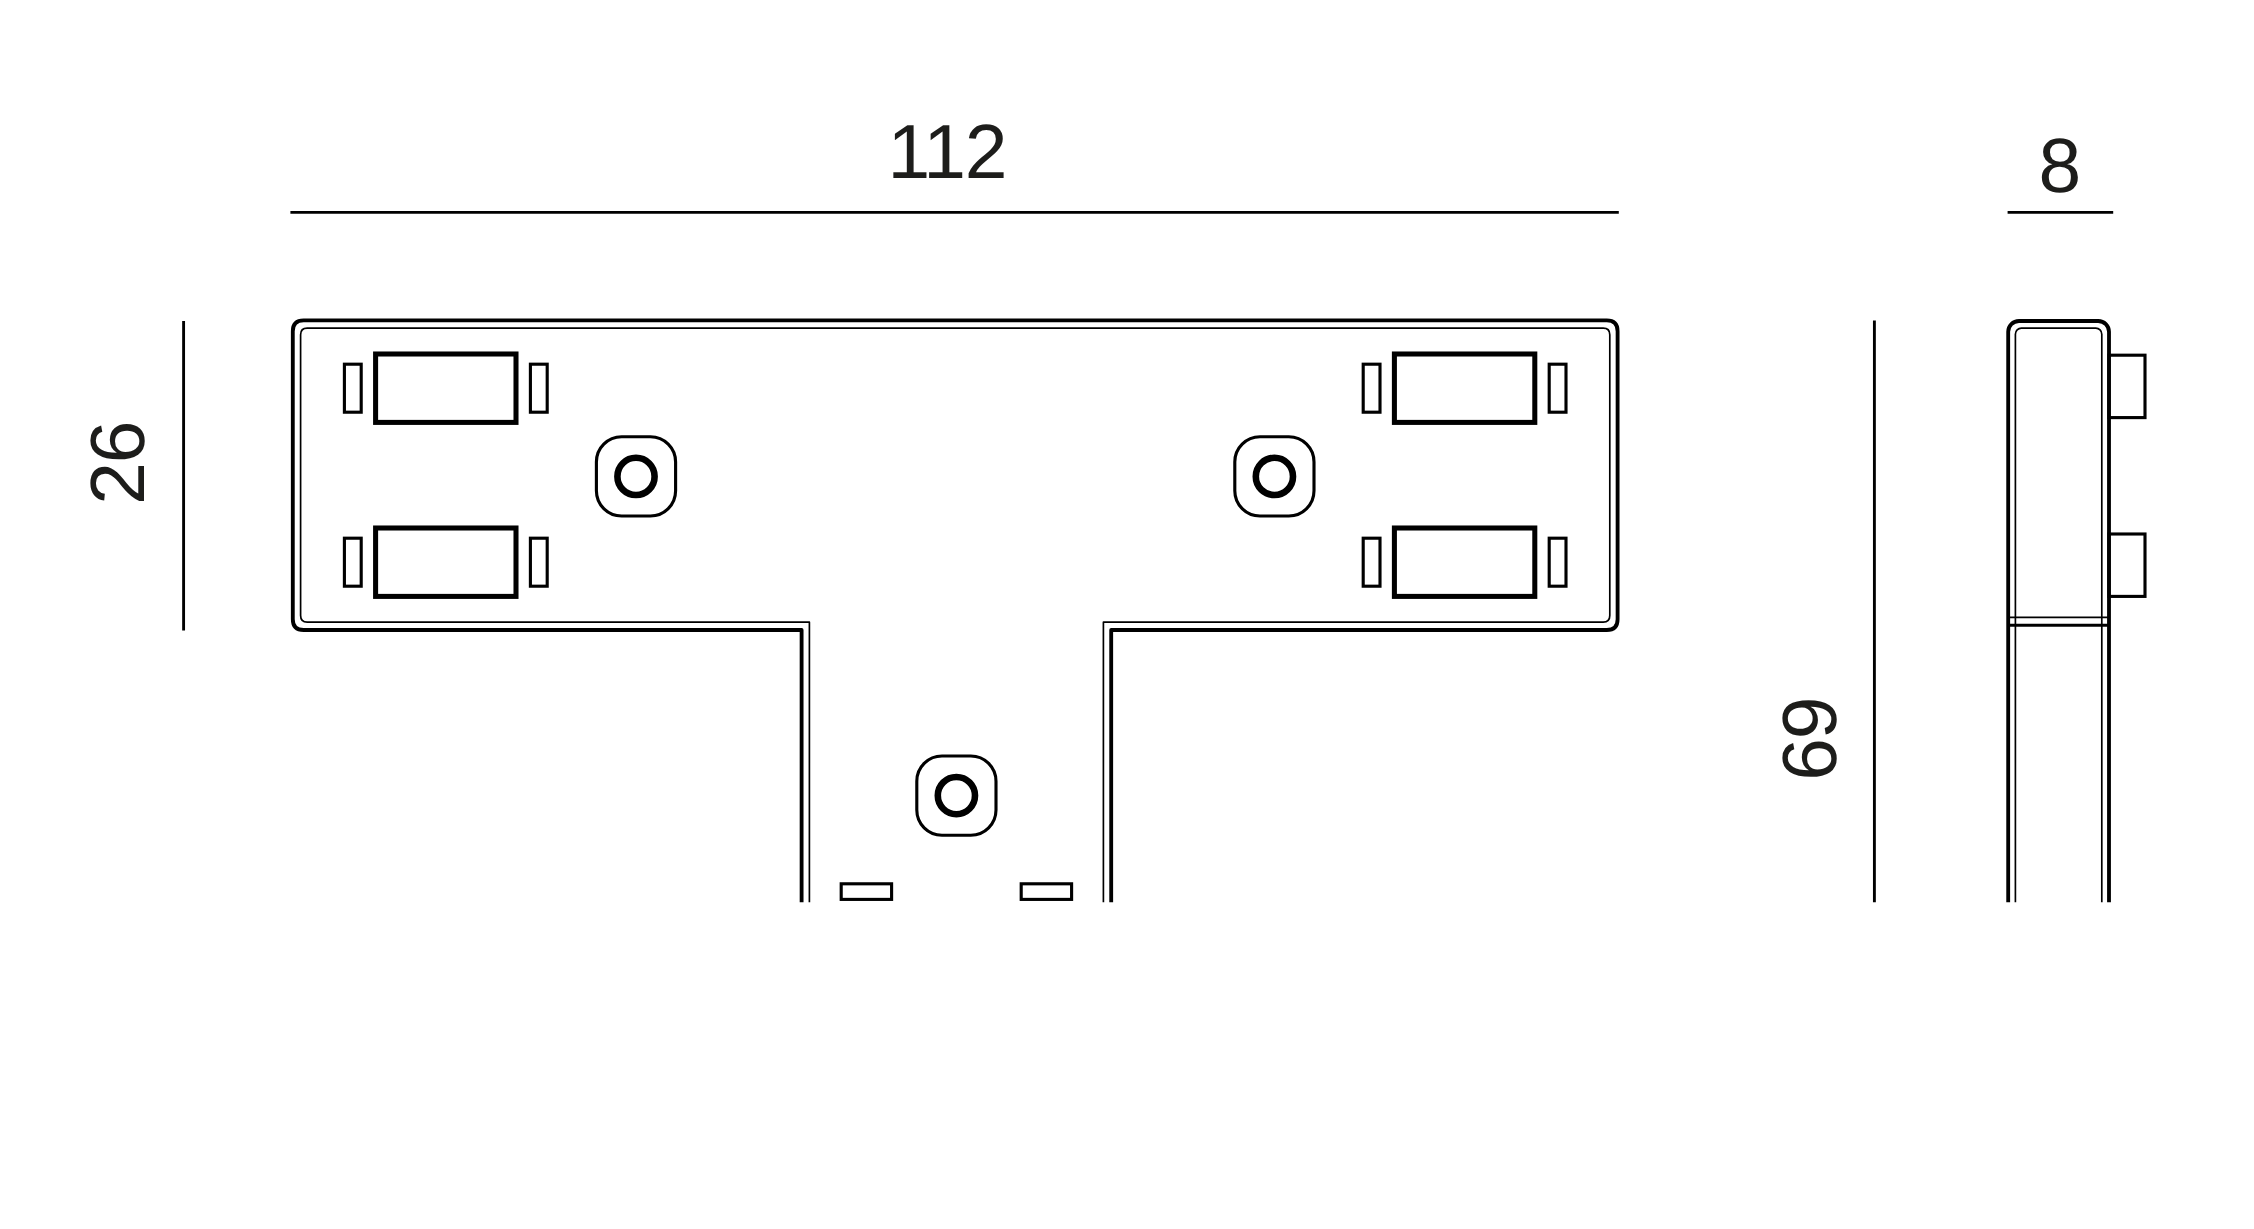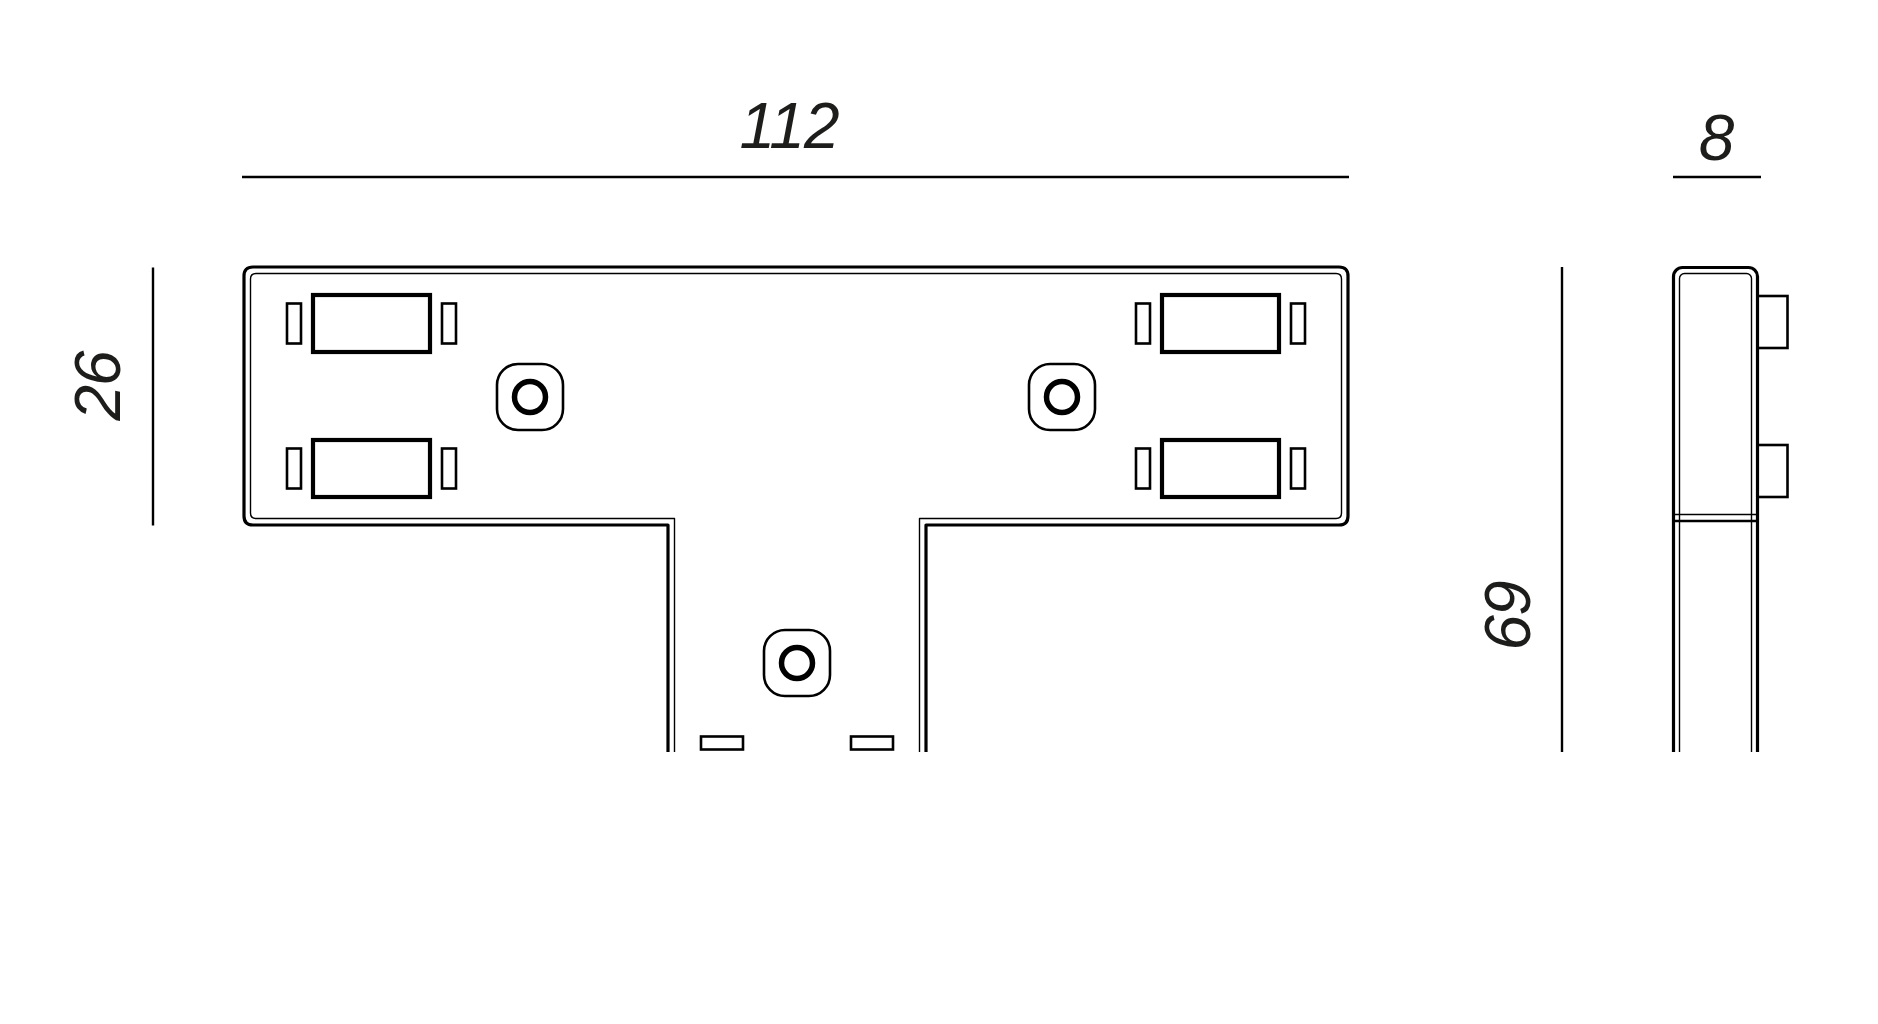--- a/index.html
+++ b/index.html
@@ -6,21 +6,20 @@
     margin: 0;
     padding: 0;
     background: #ffffff;
   }
   .stage {
     position: relative;
     width: 1878px;
     height: 752px;
     background: #ffffff;
     overflow: hidden;
-    font-style: italic;
   }
   svg {
     display: block;
   }
   .dim-label {
     font-family: "Liberation Sans", sans-serif;
     font-size: 64px;
     font-weight: 400;
     letter-spacing: -1px;
     fill: #1d1d1b;

